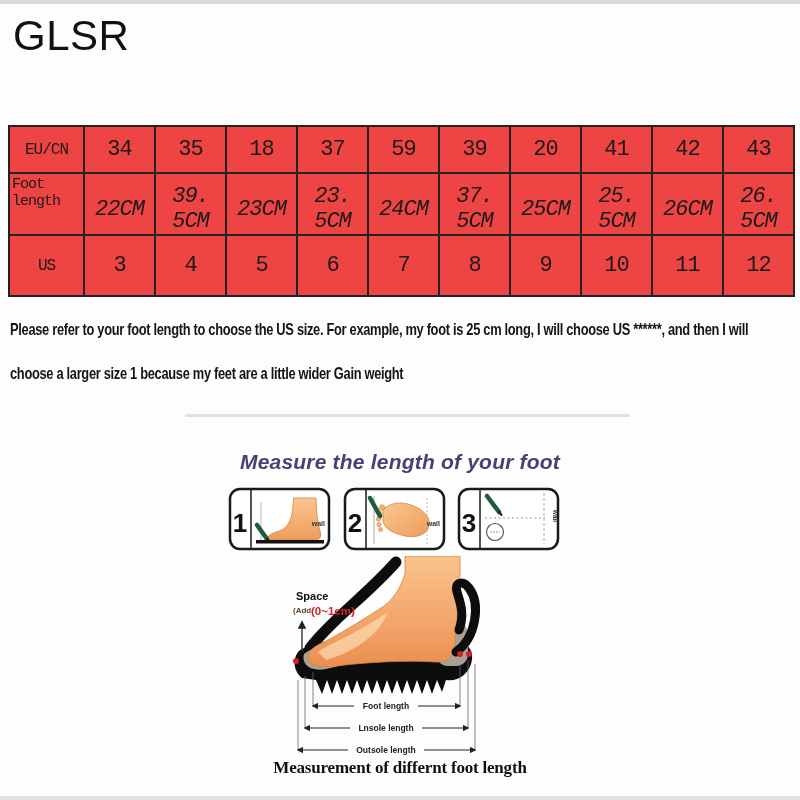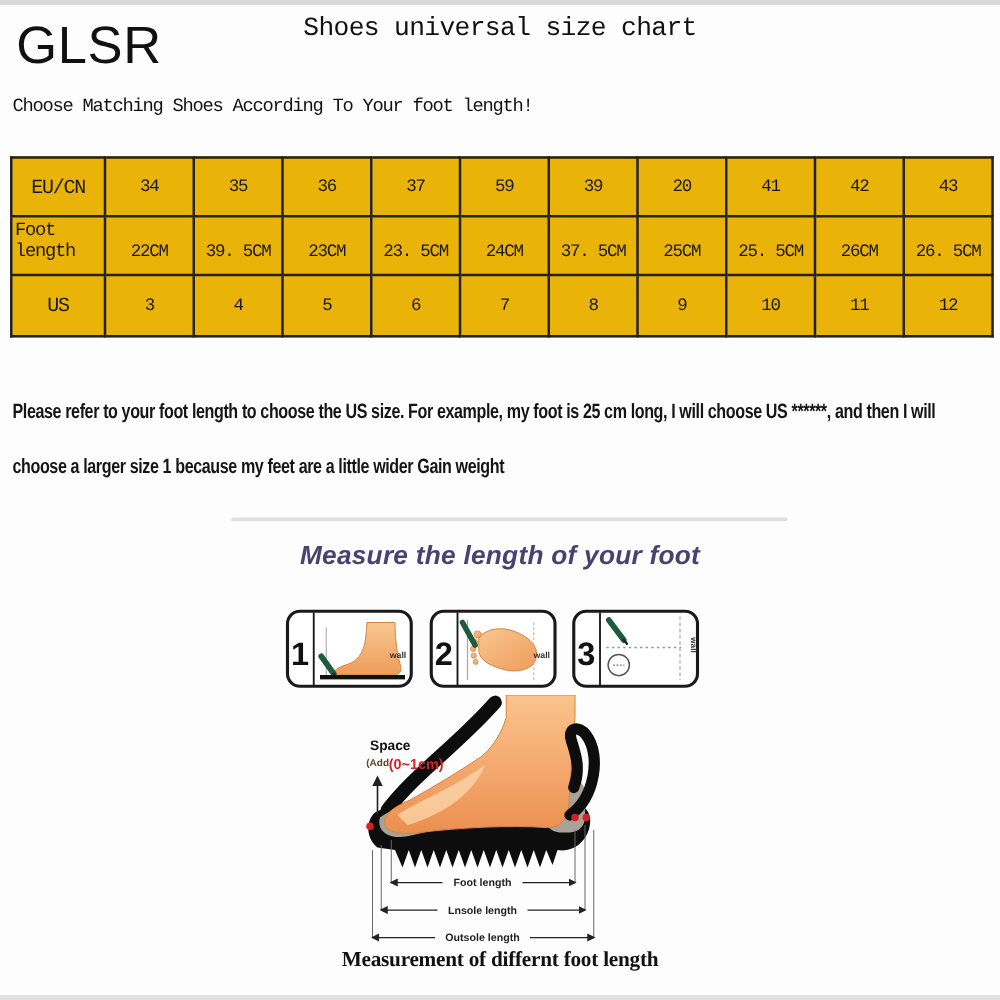--- a/index.html
+++ b/index.html
@@ -10,84 +10,82 @@
   .edge.bottom{bottom:0;height:4px;background:#e2e2e2;}
 
   .brand{position:absolute;left:13px;top:12px;font:400 42px "Liberation Sans",sans-serif;
          color:#111;letter-spacing:0.5px;}
   .title{position:absolute;left:0;top:12px;width:100%;text-align:center;
          font:400 21px "Liberation Mono",monospace;letter-spacing:-0.5px;color:#111;}
   .subtitle{position:absolute;left:10px;top:77px;white-space:nowrap;
             font:400 15px "Liberation Mono",monospace;letter-spacing:-1px;color:#111;}
 
   table.size-table{position:absolute;left:8px;top:125px;width:785px;height:143px;
-            border-collapse:collapse;table-layout:fixed;background:#eab308;}
+            border-collapse:collapse;table-layout:fixed;background:#ef4444;}
   table.size-table th,table.size-table td{border:2px solid #222;text-align:center;
             font-family:"Liberation Mono",monospace;font-weight:400;padding:0;}
-  table.size-table td{font-size:14px;letter-spacing:-1px;}
+  table.size-table td{font-size:22px;letter-spacing:-1px;}
   table.size-table th{font-size:16px;letter-spacing:-1px;}
   tr.r-eu{height:47px;}
   tr.r-fl{height:47px;}
-  tr.r-us{height:49px;}
+  tr.r-us{height:61px;}
   tr.r-fl th{vertical-align:top;text-align:left;padding:2px 0 0 2px;font-size:15px;}
-  tr.r-fl td{vertical-align:middle;padding-top:10px;}
+  tr.r-fl td{vertical-align:middle;padding-top:10px;font-style:italic;}
 
   .note-line{position:absolute;left:10px;white-space:nowrap;
              font:700 16.5px "Liberation Sans",sans-serif;letter-spacing:-0.4px;
              transform:scaleX(0.78);transform-origin:0 50%;color:#151515;}
   .note-line.l1{top:320px;}
   .note-line.l2{top:364px;}
 
   .smudge{position:absolute;left:185px;top:414px;width:445px;height:3px;
           background:#c9c9c9;opacity:0.55;border-radius:2px;}
 
-  .measure-heading{position:absolute;left:0;top:433px;width:100%;text-align:center;
+  .measure-heading{position:absolute;left:0;top:450px;width:100%;text-align:center;
           font:italic 700 21px "Liberation Sans",sans-serif;color:#4a4173;letter-spacing:0.2px;}
 
   .steps{position:absolute;left:228px;top:486px;width:332px;display:flex;
          justify-content:space-between;}
   .steps svg{display:block;}
 
   .foot-diagram{position:absolute;left:288px;top:556px;}
 
   .caption{position:absolute;left:0;top:758px;width:100%;text-align:center;
            font:700 17px "Liberation Serif",serif;letter-spacing:-0.2px;color:#111;}
 
   svg text{font-family:"Liberation Sans",sans-serif;}
 </style>
 </head>
 <body>
 
 <div class="page">
   <div class="edge top"></div>
 
   <div class="brand">GLSR</div>
-  <div class="title">Shoes universal size chart</div>
-  <div class="subtitle">Choose Matching Shoes According To Your foot length!</div>
 
   <table class="size-table">
     <colgroup>
       <col style="width:75px">
       <col style="width:71px">
         <col style="width:71px">
         <col style="width:71px">
         <col style="width:71px">
         <col style="width:71px">
       <col style="width:71px">
         <col style="width:71px">
         <col style="width:71px">
         <col style="width:71px">
         <col style="width:71px">
     </colgroup>
     <tbody>
         <tr class="r-eu">
       <th>EU/CN</th>
       <td>34</td>
       <td>35</td>
-      <td>36</td>
+      <td>18</td>
       <td>37</td>
       <td>59</td>
       <td>39</td>
       <td>20</td>
       <td>41</td>
       <td>42</td>
       <td>43</td>
     </tr>
     <tr class="r-fl">
       <th>Foot length</th>

